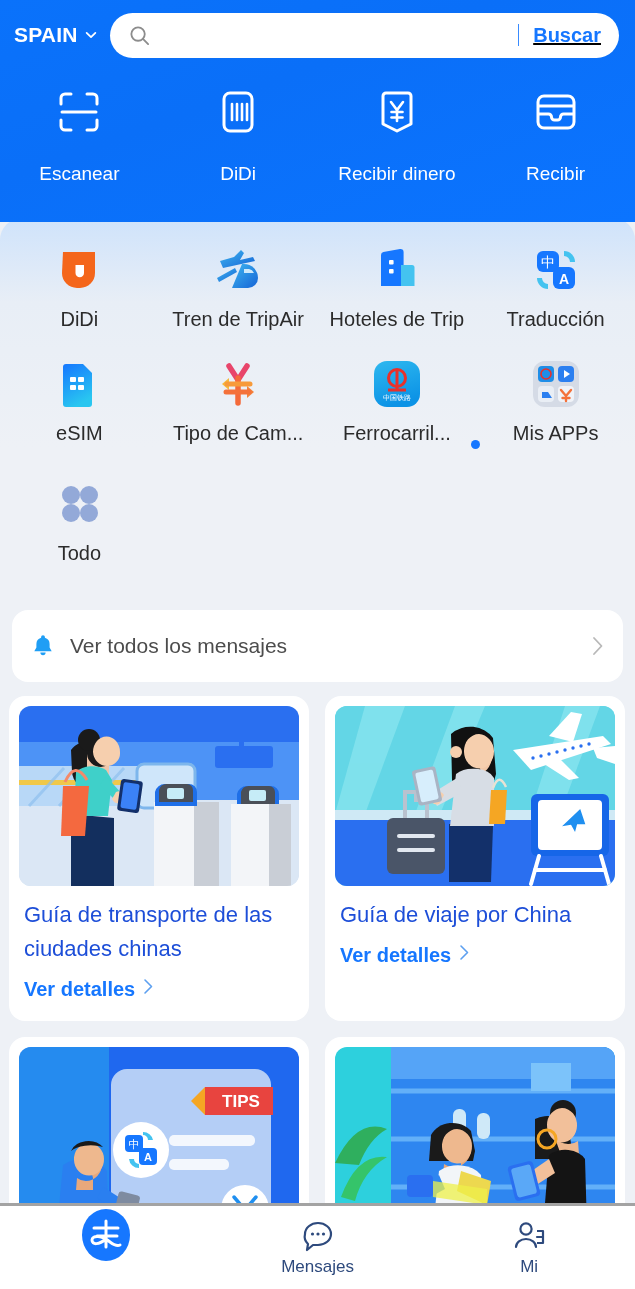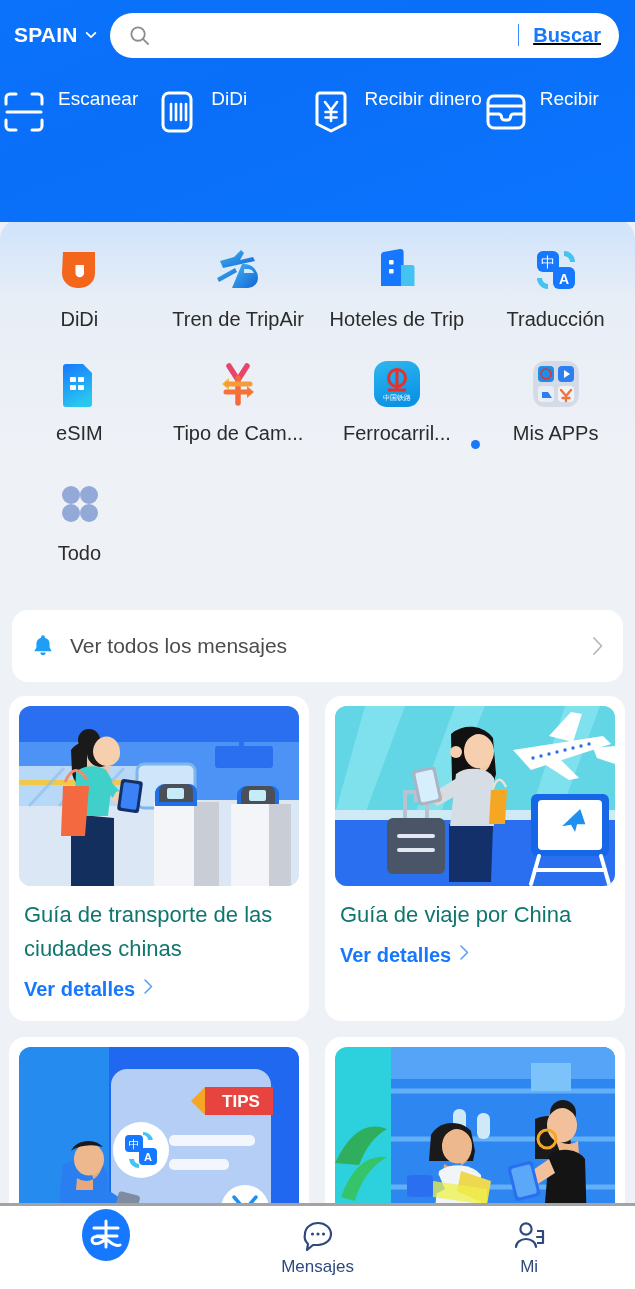--- a/index.html
+++ b/index.html
@@ -37,21 +37,21 @@
     padding-left: 9px;
   }
   .search-divider { width: 1px; height: 22px; background: #1677ff; opacity:.85; margin-right: 14px; }
   .search-btn {
     color: #1677ff; font-size: 20px; font-weight: bold; background: none; border: none;
     font-family: "Liberation Sans", sans-serif; cursor: pointer; padding-right: 12px;
     white-space: nowrap;
   }
 
   .quick-actions { display: flex; padding: 18px 0 0 0; }
-  .qa { flex: 1; display: flex; flex-direction: row; gap: 10px; cursor: pointer; }
+  .qa { flex: 1; display: flex; flex-direction: column; align-items: center; gap: 27px; cursor: pointer; }
   .qa-icon { width: 48px; height: 48px; display:block; }
   .qa-label { color: #fff; font-size: 19px; white-space: nowrap; }
 
   
   .grid-panel {
     position: absolute; top: 218px; left: 0; width: 635px; height: 382px;
     background: linear-gradient(180deg, #cfe3fb 0%, #e8eef6 22%, #eef1f6 60%, #eef1f6 100%);
     border-radius: 22px 22px 0 0;
     padding-top: 18px;
   }
@@ -82,21 +82,21 @@
   .cards {
     position: absolute; top: 696px; left: 9px; width: 617px;
     display: flex; flex-wrap: wrap; gap: 16px;
   }
   .card {
     width: 300px; background: #fff; border-radius: 16px; padding: 10px 10px 4px 10px;
     cursor: pointer; overflow: hidden;
   }
   .card-img { width: 280px; height: 180px; border-radius: 12px; display: block; overflow: hidden; }
   .card-title {
-    font-size: 22px; line-height: 1.55; color: #0f766e; padding: 12px 5px 2px 5px;
+    font-size: 22px; line-height: 1.55; color: #1d4ed8; padding: 12px 5px 2px 5px;
     font-weight: normal;
   }
   .card-link {
     display: flex; align-items: flex-start; gap: 8px; color: #1677ff;
     font-size: 20px; font-weight: bold; padding: 10px 5px 16px 5px;
   }
   .card-link .chev { width: 11px; height: 17px; }
 
   
   .bottom-nav {

